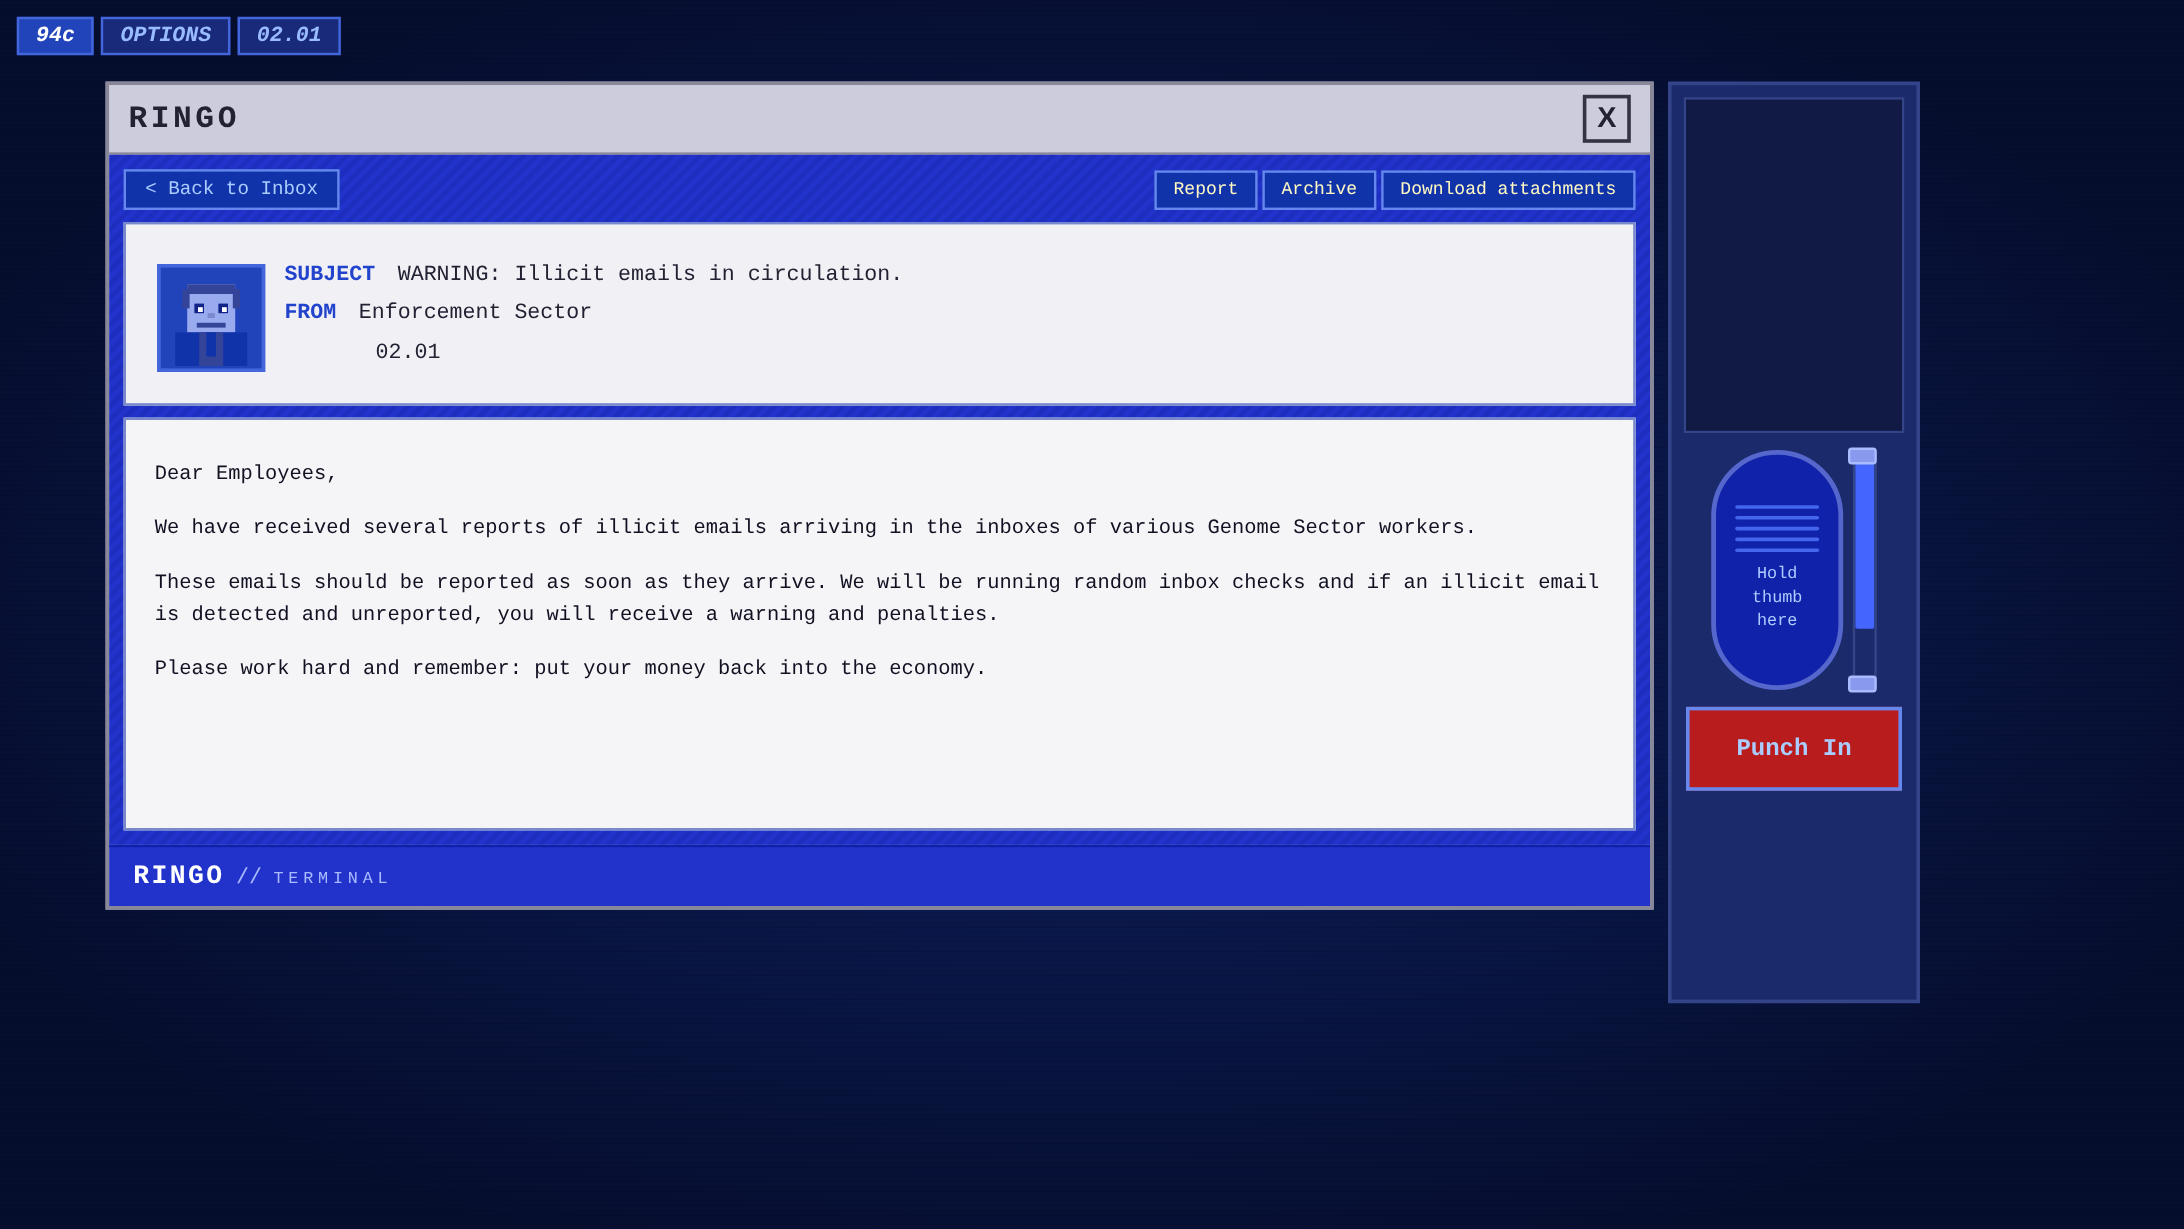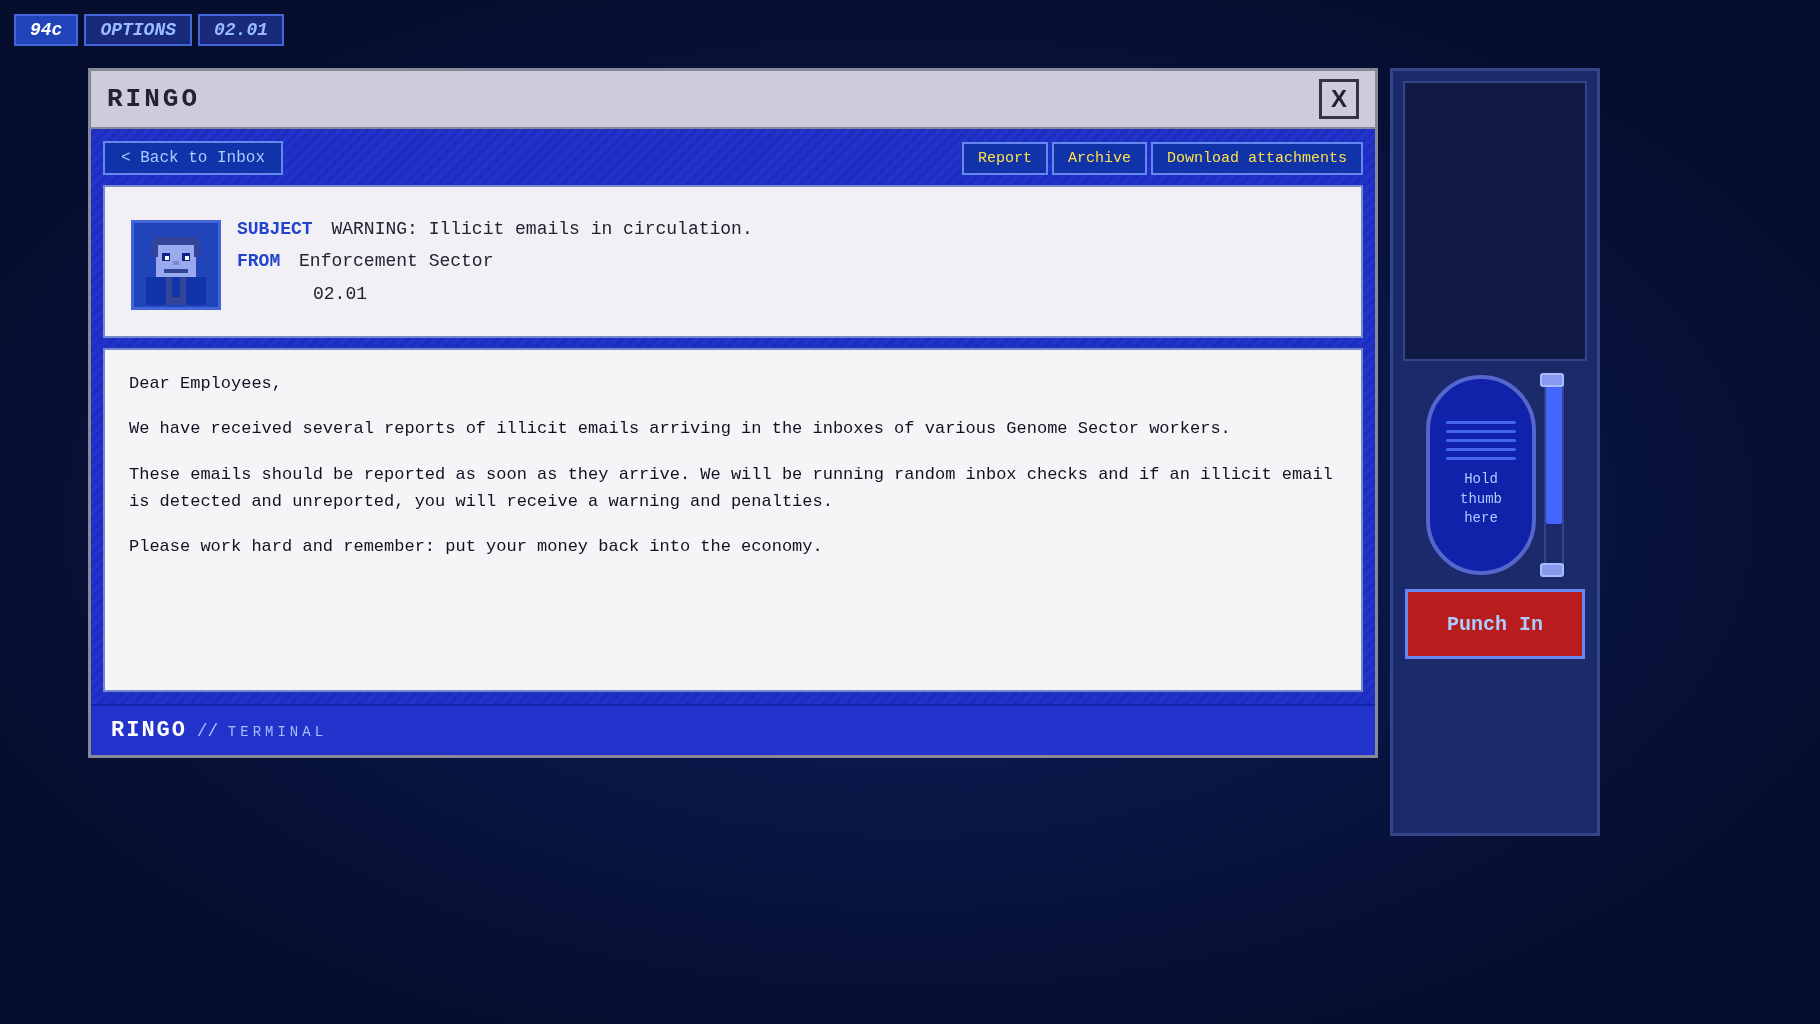--- a/index.html
+++ b/index.html
@@ -131,21 +131,21 @@
     }
 
     .action-buttons {
       display: flex;
       gap: 4px;
     }
 
     .action-btn {
       background: #1133aa;
       border: 2px solid #6688ee;
-      color: #fde047;
+      color: #fef9c3;
       font-size: 15px;
       font-family: 'Courier New', monospace;
       padding: 6px 14px;
       cursor: pointer;
     }
 
     
     .email-header {
       background: #f0f0f5;
       border: 2px solid #7788cc;
@@ -188,21 +188,21 @@
       color: #2244cc;
       font-weight: bold;
       margin-right: 8px;
     }
 
     
     .email-body {
       flex: 1;
       background: #f5f5f8;
       border: 2px solid #7788cc;
-      padding: 20px 24px;
+      padding: 32px 24px;
       overflow-y: auto;
       position: relative;
     }
 
     .email-body-text {
       font-size: 17px;
       font-family: 'Courier New', monospace;
       color: #111122;
       line-height: 1.6;
     }

